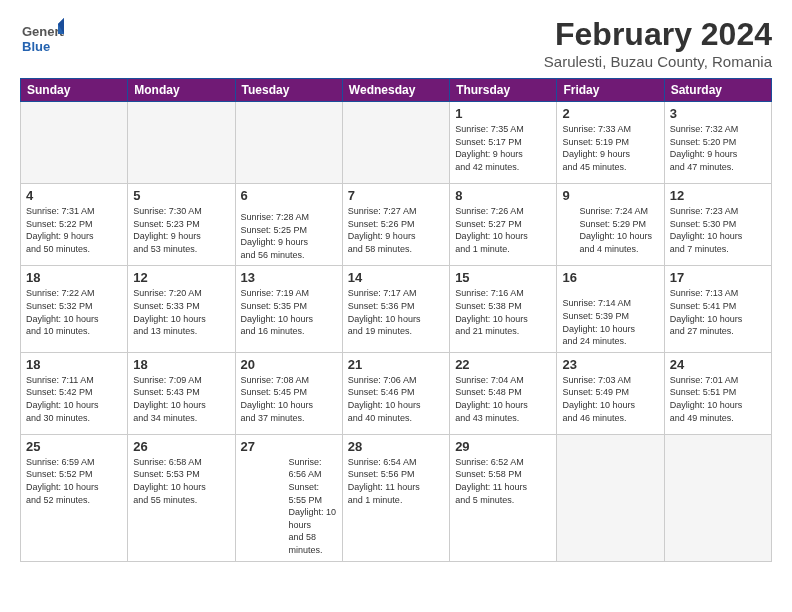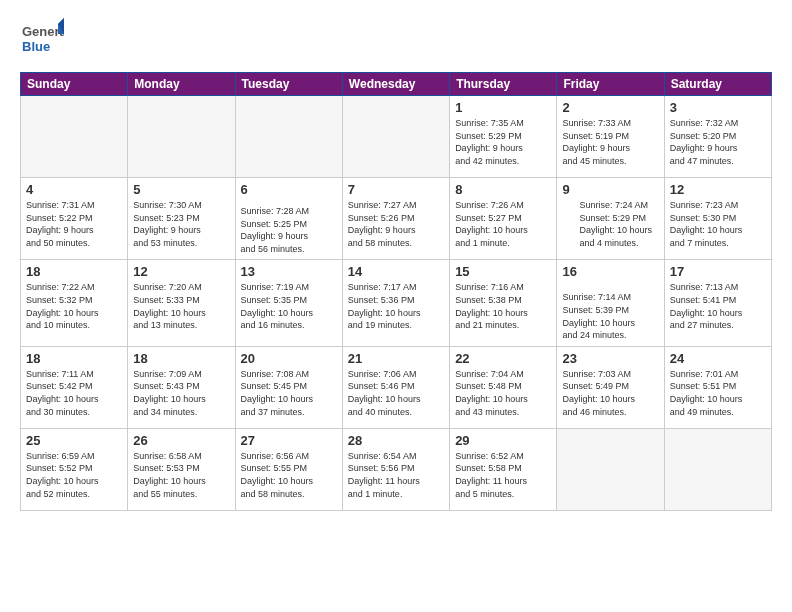--- a/index.html
+++ b/index.html
@@ -83,20 +83,24 @@
     <div class="logo">
       <div>
         <svg width="44" height="44" viewBox="0 0 44 44">
           <text x="2" y="20" font-size="13" font-weight="bold" fill="#555" font-family="Arial">General</text>
           <text x="2" y="35" font-size="13" font-weight="bold" fill="#2563b0" font-family="Arial">Blue</text>
           <polygon points="38,8 44,2 44,18 38,18" fill="#2563b0"></polygon>
           <polygon points="44,2 44,18 38,8" fill="#1a4d9a"></polygon>
         </svg>
       </div>
     </div>
+    <div class="title-block">
+      <div class="month-title">February 2024</div>
+      <div class="location">Sarulesti, Buzau County, Romania</div>
+    </div>
   </div>
 
   <table class="calendar">
     <thead>
       <tr>
       <th>Sunday</th>
           <th>Monday</th>
           <th>Tuesday</th>
           <th>Wednesday</th>
           <th>Thursday</th>
@@ -106,21 +110,21 @@
     </thead>
     <tbody id="calendar-body">
     <tr>
           <td class="empty"></td>
           <td class="empty"></td>
           <td class="empty"></td>
           <td class="empty"></td>
           <td>
             <div class="day-number">1</div>
             <div class="day-info" style="white-space: pre-line;">Sunrise: 7:35 AM
-Sunset: 5:29 PM
+Sunset: 5:17 PM
 Daylight: 9 hours
 and 42 minutes.</div>
           </td>
           <td>
             <div class="day-number">2</div>
             <div class="day-info" style="white-space: pre-line;">Sunrise: 7:33 AM
 Sunset: 5:19 PM
 Daylight: 9 hours
 and 45 minutes.</div>
           </td>
@@ -295,21 +299,21 @@
           </td>
           <td>
             <div class="day-number">26</div>
             <div class="day-info" style="white-space: pre-line;">Sunrise: 6:58 AM
 Sunset: 5:53 PM
 Daylight: 10 hours
 and 55 minutes.</div>
           </td>
           <td>
             <div class="day-number">27</div>
-            <div class="day-info" style="white-space: pre-line;">Sunrise: 6:56 AM
+            <div class="day-info" style="white-space: pre-line; margin-left: 48px;">Sunrise: 6:56 AM
 Sunset: 5:55 PM
 Daylight: 10 hours
 and 58 minutes.</div>
           </td>
           <td>
             <div class="day-number">28</div>
             <div class="day-info" style="white-space: pre-line;">Sunrise: 6:54 AM
 Sunset: 5:56 PM
 Daylight: 11 hours
 and 1 minute.</div>

